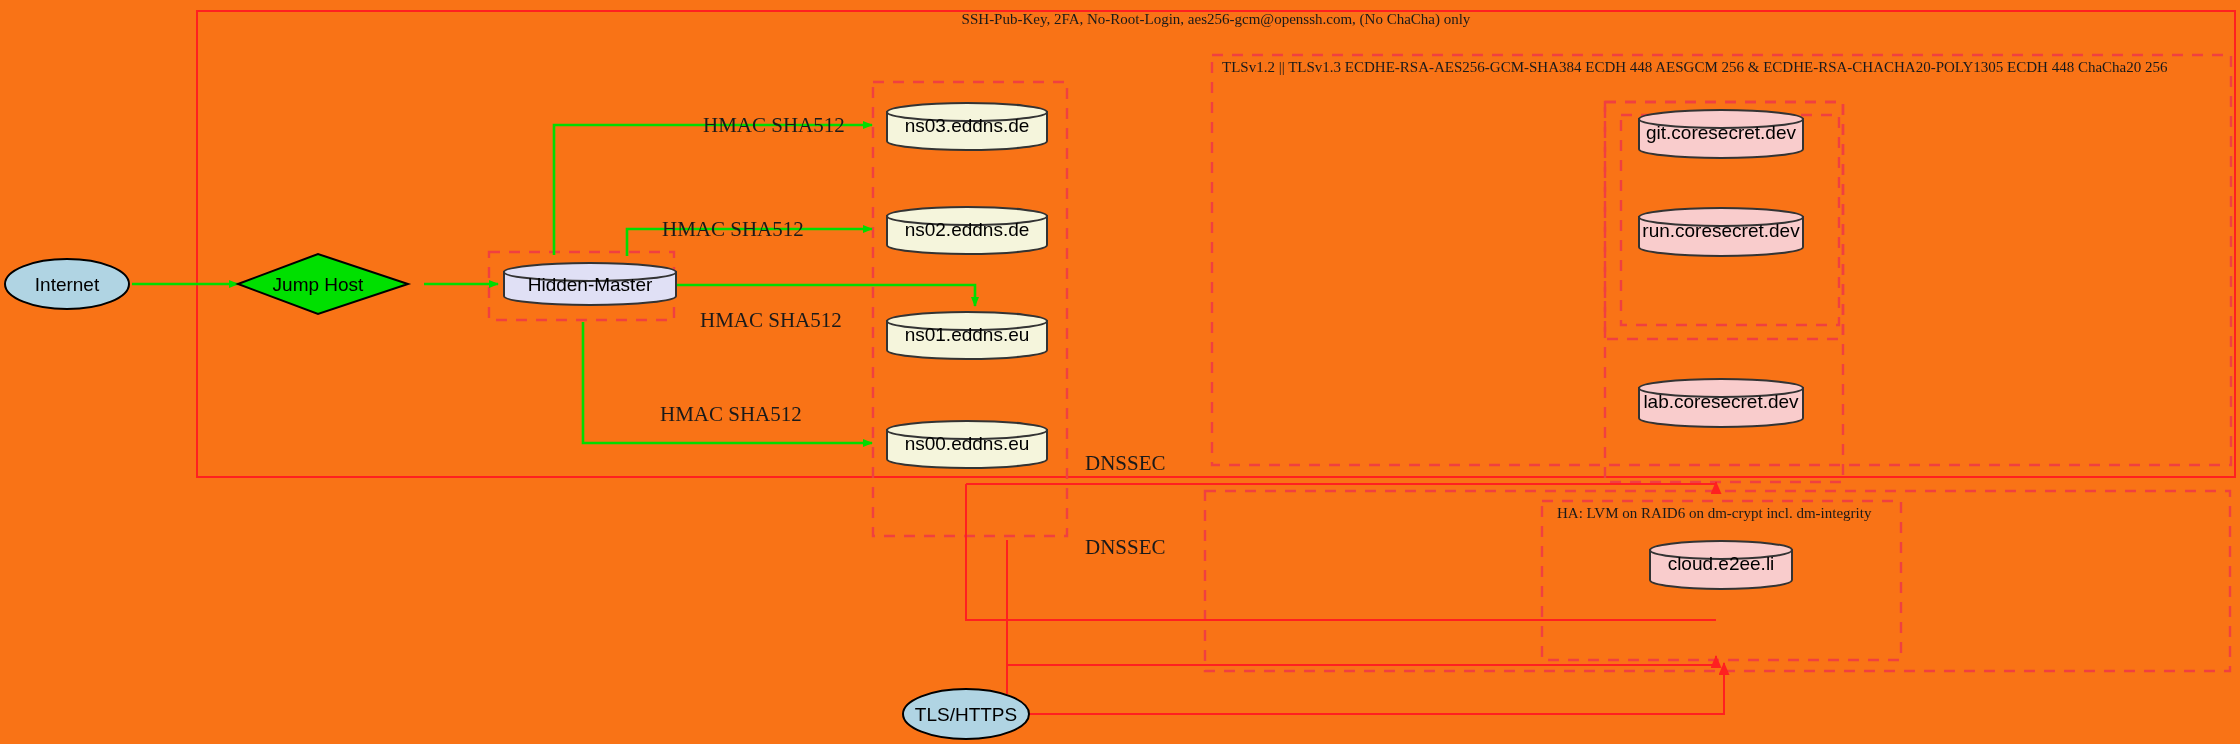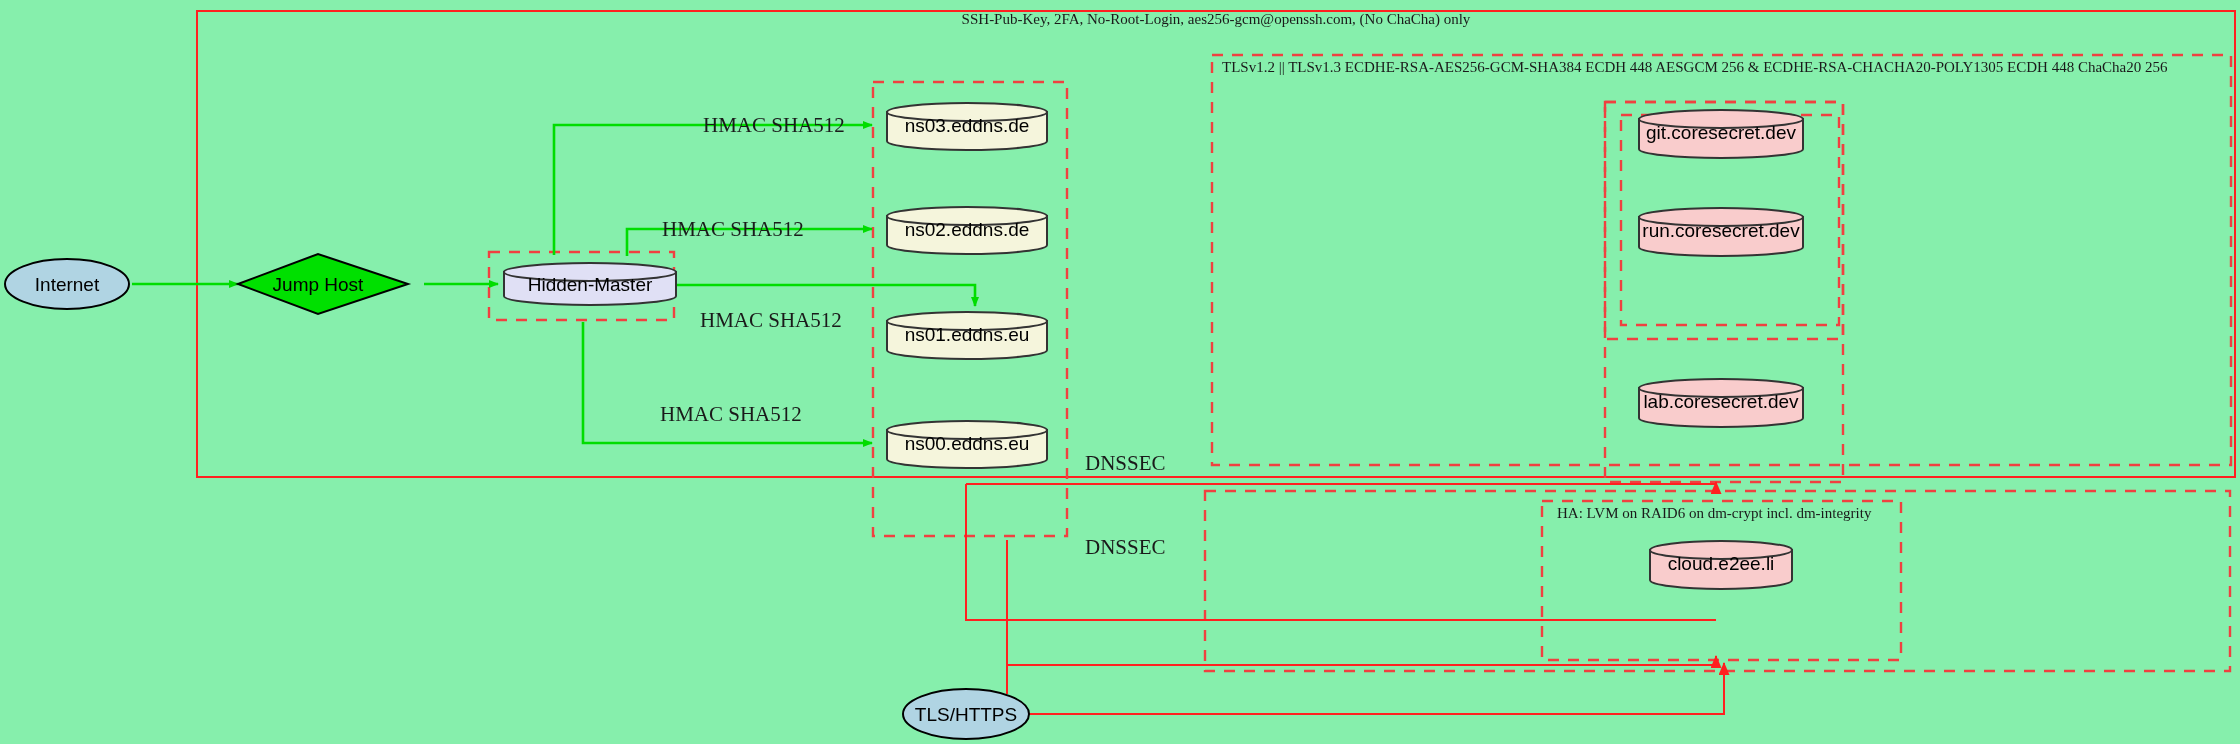--- a/index.html
+++ b/index.html
@@ -4,21 +4,21 @@
 <style>
   html, body {
     margin: 0;
     padding: 0;
     background: #ffffff;
   }
   #stage {
     position: relative;
     width: 2240px;
     height: 744px;
-    background: #86efac;
+    background: #f97316;
     font-family: "Liberation Sans", sans-serif;
     overflow: hidden;
   }
   svg#diagram {
     position: absolute;
     left: 0;
     top: 0;
     width: 2240px;
     height: 744px;
   }

